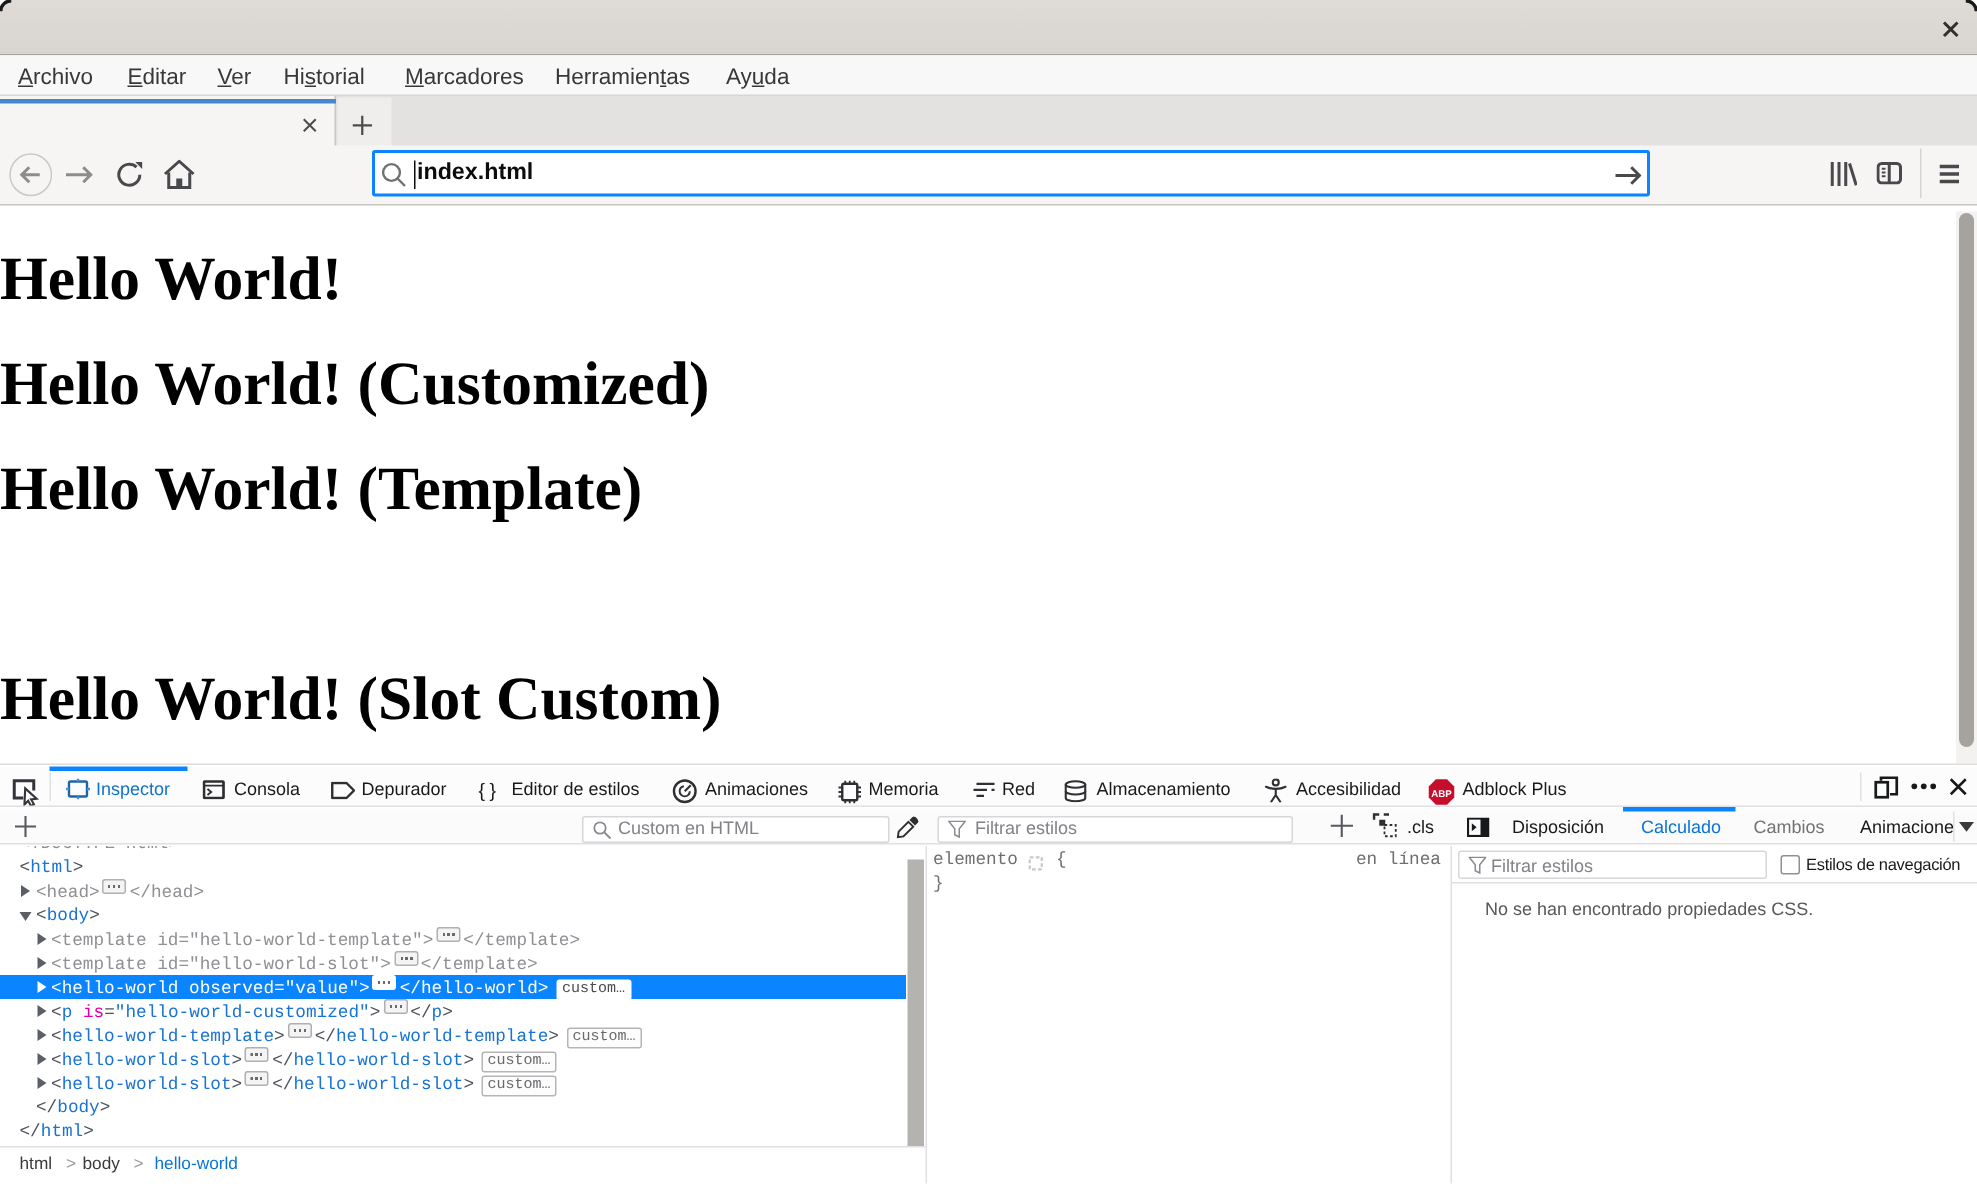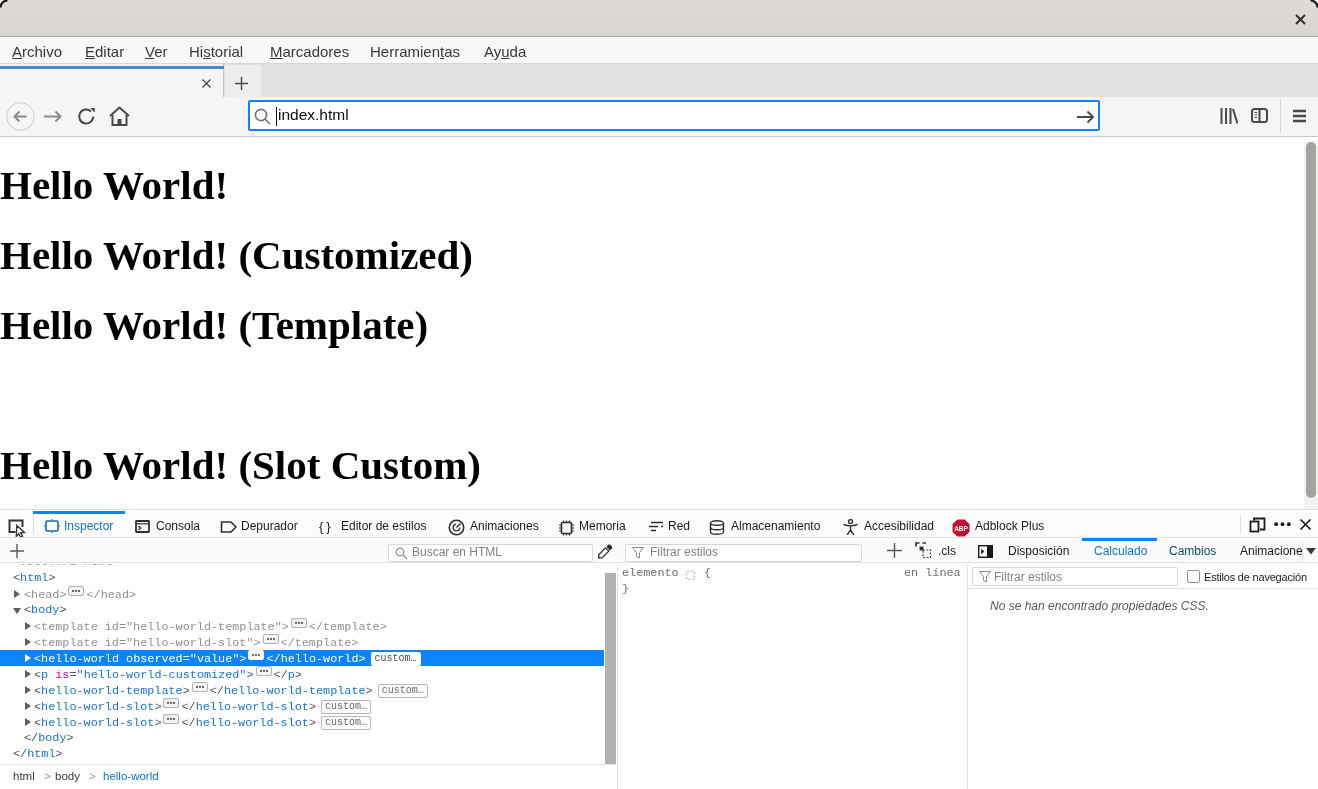--- a/index.html
+++ b/index.html
@@ -12,21 +12,21 @@
   .title{position:absolute;left:0;right:0;top:9px;text-align:center;font-size:14.3px;font-weight:bold;color:#2c2c2c;}
   
   .menubar{left:0;top:37px;width:1318px;height:27px;background:#f9f8f8;border-bottom:1px solid #d8d5d2;box-sizing:border-box;}
   
   .tabbar{left:0;top:64px;width:1318px;height:36px;background:#e4e2e0;}
   .tab{position:absolute;left:0;top:0;width:224px;height:36px;background:#f6f5f4;border-right:1px solid #c9c6c2;box-sizing:border-box;}
   .tabline{position:absolute;left:0;top:1.5px;width:224px;height:3.2px;background:#4489cb;}
   .tabtitle{position:absolute;left:10px;top:10px;font-size:14.5px;color:#2f3033;margin-top:28px;}
   .tabbar svg{position:absolute;}
   
-  .navbar{left:0;top:97px;width:1318px;height:40px;background:#f6f5f4;border-bottom:1px solid #cac7c3;box-sizing:border-box;}
+  .navbar{left:0;top:97px;width:1318px;height:40px;background:#f6f5f4;border-bottom:1px solid #cac7c3;box-sizing:border-box;font-weight:bold;}
   .urlbar{position:absolute;left:248px;top:3px;width:852px;height:31px;background:#fff;border:2px solid #0a84ff;border-radius:2px;box-sizing:border-box;}
   .urltext{position:absolute;left:30px;top:5px;font-size:15.5px;color:#0c0c0d;}
   .caret{position:absolute;left:28px;top:4px;width:1px;height:19px;background:#0c0c0d;}
   
   .content{left:0;top:141px;width:1318px;height:368px;background:#fff;}
   .content h1{position:absolute;margin:0;left:0;font-family:"Liberation Serif",serif;font-weight:bold;font-size:41px;color:#000;line-height:35px;}
   .pagescroll{position:absolute;right:1px;top:1px;width:13px;height:366px;background:#f3f1ef;}
   
   .devtools{left:0;top:509px;width:1318px;height:280px;background:#fff;border-top:1px solid #dcdcde;box-sizing:border-box;font-size:12px;color:#0c0c0d;}
   .dtbar{position:absolute;left:0;top:1px;width:1318px;height:27px;background:#fcfcfc;border-bottom:1px solid #e0e0e2;box-sizing:border-box;}
@@ -55,21 +55,21 @@
   .badge{display:inline-block;margin-left:5px;padding:0 3px;border:1px solid #b5b5b7;border-radius:2px;
     font-size:10px;color:#6a6a6e;background:#fcfcfc;height:12px;line-height:12px;vertical-align:0.5px;}
   .sel .badge{background:#fff;border-color:#fff;color:#4a4a4f;}
   .treescroll{position:absolute;left:605px;top:9px;width:11px;height:191px;background:#b5b3b0;}
   .crumbs{position:absolute;left:0;top:200px;width:617px;height:26px;background:#fff;border-top:1px solid #e0e0e2;box-sizing:border-box;font-size:11.5px;}
   
   .rules{position:absolute;left:618px;top:0;width:349px;height:276px;font-family:"Liberation Mono",monospace;font-size:11.8px;color:#6f6f73;}
   
   .computed{position:absolute;left:968px;top:0;width:350px;height:226px;}
   .comphead{position:absolute;left:0;top:0;width:350px;height:25px;border-bottom:1px solid #e0e0e2;box-sizing:border-box;}
-  .noprops{position:absolute;left:22px;top:35px;font-style:italic;font-size:12px;color:#585859;}
+  .noprops{position:absolute;left:22px;top:35px;font-size:12px;color:#585859;}
 </style>
 </head>
 <body>
 <div id="win">
 
   <div class="abs titlebar"></div>
   <svg class="abs" style="left:0;top:0" width="8" height="8">
       <path d="M0.5 7.5 A 7 7 0 0 1 7.5 0.5" fill="none" stroke="#1a1a1a" stroke-width="2.2"></path>
     </svg>
   <svg class="abs" style="left:1310px;top:0" width="8" height="8">
@@ -224,21 +224,21 @@
     </div>
     <div class="dtrow2">
       <svg style="position:absolute;left:10px;top:5px" width="14" height="14">
           <path d="M7 0 V14 M0 7 H14" stroke="#585960" stroke-width="1.4"></path>
         </svg>
       <div class="srchbox" style="left:388px;top:4.5px;width:205px;height:18px"></div>
       <svg style="position:absolute;left:395px;top:7.5px" width="13" height="13">
         <circle cx="5" cy="5" r="3.8" fill="none" stroke="#8a8a8f" stroke-width="1.2"></circle>
         <path d="M8 8 L12 12" stroke="#8a8a8f" stroke-width="1.2"></path>
       </svg>
-      <span class="ph" style="left:412px;top:6px">Buscar en HTML</span>
+      <span class="ph" style="left:412px;top:6px">Custom en HTML</span>
       <svg style="position:absolute;left:597px;top:5px" width="16" height="16">
         <path d="M10.5 1.5 a2.6 2.6 0 0 1 3.7 3.7 l-1.2 1.2 -3.7-3.7 Z" fill="#2f2f33"></path>
         <path d="M8.6 3.9 L11.8 7.1 L5.3 13.6 L1.6 14.1 L2.1 10.4 Z" fill="none" stroke="#2f2f33" stroke-width="1.3"></path>
         <path d="M11.5 0.8 L15 4.3" stroke="#2f2f33" stroke-width="1.2"></path>
       </svg>
 
       <div class="srchbox" style="left:625px;top:4.5px;width:237px;height:18px"></div>
       <svg style="position:absolute;left:632px;top:7.5px" width="12" height="12">
           <path d="M0.5 0.5 H11.5 L7.5 5.5 V11 L4.5 9.5 V5.5 Z" fill="none" stroke="#8a8a8f" stroke-width="1"></path>
         </svg>
@@ -254,21 +254,21 @@
       <span class="lbl" style="left:938px;top:5px;position:absolute;color:#18191a">.cls</span>
 
       <svg style="position:absolute;left:978px;top:6px" width="15" height="13">
         <rect x="0.7" y="0.7" width="13.6" height="11.6" fill="none" stroke="#18191a" stroke-width="1.4"></rect>
         <rect x="9" y="0.7" width="5.3" height="11.6" fill="#18191a"></rect>
         <path d="M3.2 3.8 L6.4 6.5 L3.2 9.2 Z" fill="#18191a"></path>
       </svg>
       <span class="lbl" style="left:1008px;top:5px;position:absolute;color:#18191a">Disposición</span>
       <div style="position:absolute;left:1082px;top:-1px;width:75px;height:2.5px;background:#0a84ff"></div>
       <span class="lbl" style="left:1094px;top:5px;position:absolute;color:#0a74d6">Calculado</span>
-      <span class="lbl" style="left:1169px;top:5px;position:absolute;color:#0c4a6e">Cambios</span>
+      <span class="lbl" style="left:1169px;top:5px;position:absolute;color:#737373">Cambios</span>
       <span class="lbl" style="left:1240px;top:5px;position:absolute;color:#18191a;width:62px;overflow:hidden;white-space:nowrap">Animaciones</span>
       <div class="vsep" style="left:1302px;top:2px;height:20px"></div>
       <svg style="position:absolute;left:1306px;top:9px" width="10" height="7">
           <path d="M0 0 H10 L5 6.5 Z" fill="#3b3b3f"></path>
         </svg>
     </div>
     <div class="dtmain">
       <div class="tree" id="tree"><div class="row" style="top: -10px;"><span class="g" style="margin-left:13px">&lt;!DOCTYPE html&gt;</span></div><div class="row" style="top: 6px;"><span style="margin-left:13px"><span class="brk">&lt;</span><span class="tag">html</span><span class="brk">&gt;</span></span></div><div class="row" style="top: 22px;"><span class="arr" style="left:14px"></span><span class="g" style="margin-left:24px">&lt;head&gt;<span class="dots"><i></i></span>&lt;/head&gt;</span></div><div class="row" style="top: 38px;"><span class="arrd" style="left:13px"></span><span style="margin-left:24px"><span class="brk">&lt;</span><span class="tag">body</span><span class="brk">&gt;</span></span></div><div class="row" style="top: 54px;"><span class="arr" style="left:25px"></span><span class="g" style="margin-left:34px">&lt;template id="hello-world-template"&gt;<span class="dots"><i></i></span>&lt;/template&gt;</span></div><div class="row" style="top: 70px;"><span class="arr" style="left:25px"></span><span class="g" style="margin-left:34px">&lt;template id="hello-world-slot"&gt;<span class="dots"><i></i></span>&lt;/template&gt;</span></div><div class="row sel" style="top: 86px;"><span class="arr" style="left:25px"></span><span style="margin-left:34px"><span class="brk">&lt;</span><span class="tag">hello-world</span> <span class="att">observed</span><span class="brk">=</span><span class="tag">"value"</span><span class="brk">&gt;</span><span class="dots"><i></i></span><span class="brk">&lt;/</span><span class="tag">hello-world</span><span class="brk">&gt;</span><span class="badge">custom…</span></span></div><div class="row" style="top: 102px;"><span class="arr" style="left:25px"></span><span style="margin-left:34px"><span class="brk">&lt;</span><span class="tag">p</span> <span class="att">is</span><span class="brk">=</span><span class="tag">"hello-world-customized"</span><span class="brk">&gt;</span><span class="dots"><i></i></span><span class="brk">&lt;/</span><span class="tag">p</span><span class="brk">&gt;</span></span></div><div class="row" style="top: 118px;"><span class="arr" style="left:25px"></span><span style="margin-left:34px"><span class="brk">&lt;</span><span class="tag">hello-world-template</span><span class="brk">&gt;</span><span class="dots"><i></i></span><span class="brk">&lt;/</span><span class="tag">hello-world-template</span><span class="brk">&gt;</span><span class="badge">custom…</span></span></div><div class="row" style="top: 134px;"><span class="arr" style="left:25px"></span><span style="margin-left:34px"><span class="brk">&lt;</span><span class="tag">hello-world-slot</span><span class="brk">&gt;</span><span class="dots"><i></i></span><span class="brk">&lt;/</span><span class="tag">hello-world-slot</span><span class="brk">&gt;</span><span class="badge">custom…</span></span></div><div class="row" style="top: 150px;"><span class="arr" style="left:25px"></span><span style="margin-left:34px"><span class="brk">&lt;</span><span class="tag">hello-world-slot</span><span class="brk">&gt;</span><span class="dots"><i></i></span><span class="brk">&lt;/</span><span class="tag">hello-world-slot</span><span class="brk">&gt;</span><span class="badge">custom…</span></span></div><div class="row" style="top: 166px;"><span style="margin-left:24px"><span class="brk">&lt;/</span><span class="tag">body</span><span class="brk">&gt;</span></span></div><div class="row" style="top: 182px;"><span style="margin-left:13px"><span class="brk">&lt;/</span><span class="tag">html</span><span class="brk">&gt;</span></span></div></div>
       <div class="treescroll"></div>
       <div class="crumbs">

